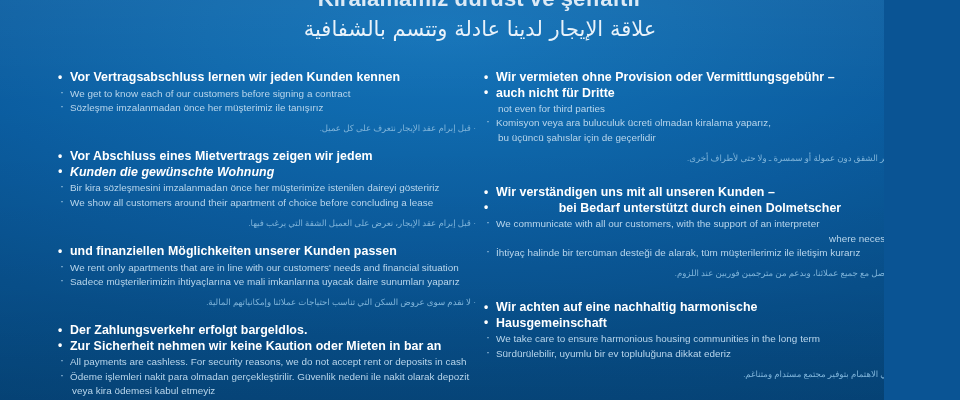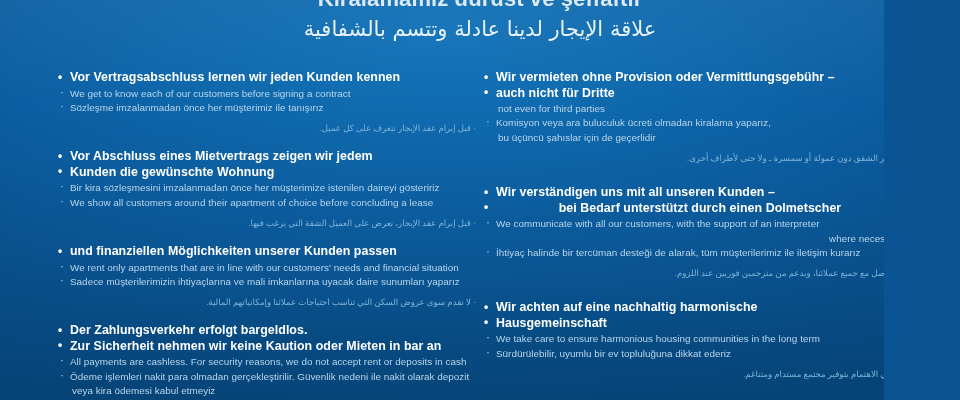--- a/index.html
+++ b/index.html
@@ -156,21 +156,21 @@
 
       <div class="block">
         <div class="b-head">Vor Vertragsabschluss lernen wir jeden Kunden kennen</div>
         <div class="b-sub bulleted">We get to know each of our customers before signing a contract</div>
         <div class="b-sub bulleted">Sözleşme imzalanmadan önce her müşterimiz ile tanışırız</div>
         <div class="b-ar">قبل إبرام عقد الإيجار نتعرف على كل عميل.</div>
       </div>
 
       <div class="block">
         <div class="b-head">Vor Abschluss eines Mietvertrags zeigen wir jedem</div>
-        <div class="b-head" style="padding-left:12px;">Kunden die gewünschte Wohnung</div>
+        <div class="b-head" style="padding-left:12px;font-style:italic;">Kunden die gewünschte Wohnung</div>
         <div class="b-sub bulleted">Bir kira sözleşmesini imzalanmadan önce her müşterimize istenilen daireyi gösteririz</div>
         <div class="b-sub bulleted">We show all customers around their apartment of choice before concluding a lease</div>
         <div class="b-ar">قبل إبرام عقد الإيجار، نعرض على العميل الشقة التي يرغب فيها.</div>
       </div>
 
       <div class="block">
         <div class="b-head" style="padding-left:12px;">und finanziellen Möglichkeiten unserer Kunden passen</div>
         <div class="b-sub bulleted">We rent only apartments that are in line with our customers' needs and financial situation</div>
         <div class="b-sub bulleted">Sadece müşterilerimizin ihtiyaçlarına ve mali imkanlarına uyacak daire sunumları yaparız</div>
         <div class="b-ar">لا نقدم سوى عروض السكن التي تناسب احتياجات عملائنا وإمكانياتهم المالية.</div>

